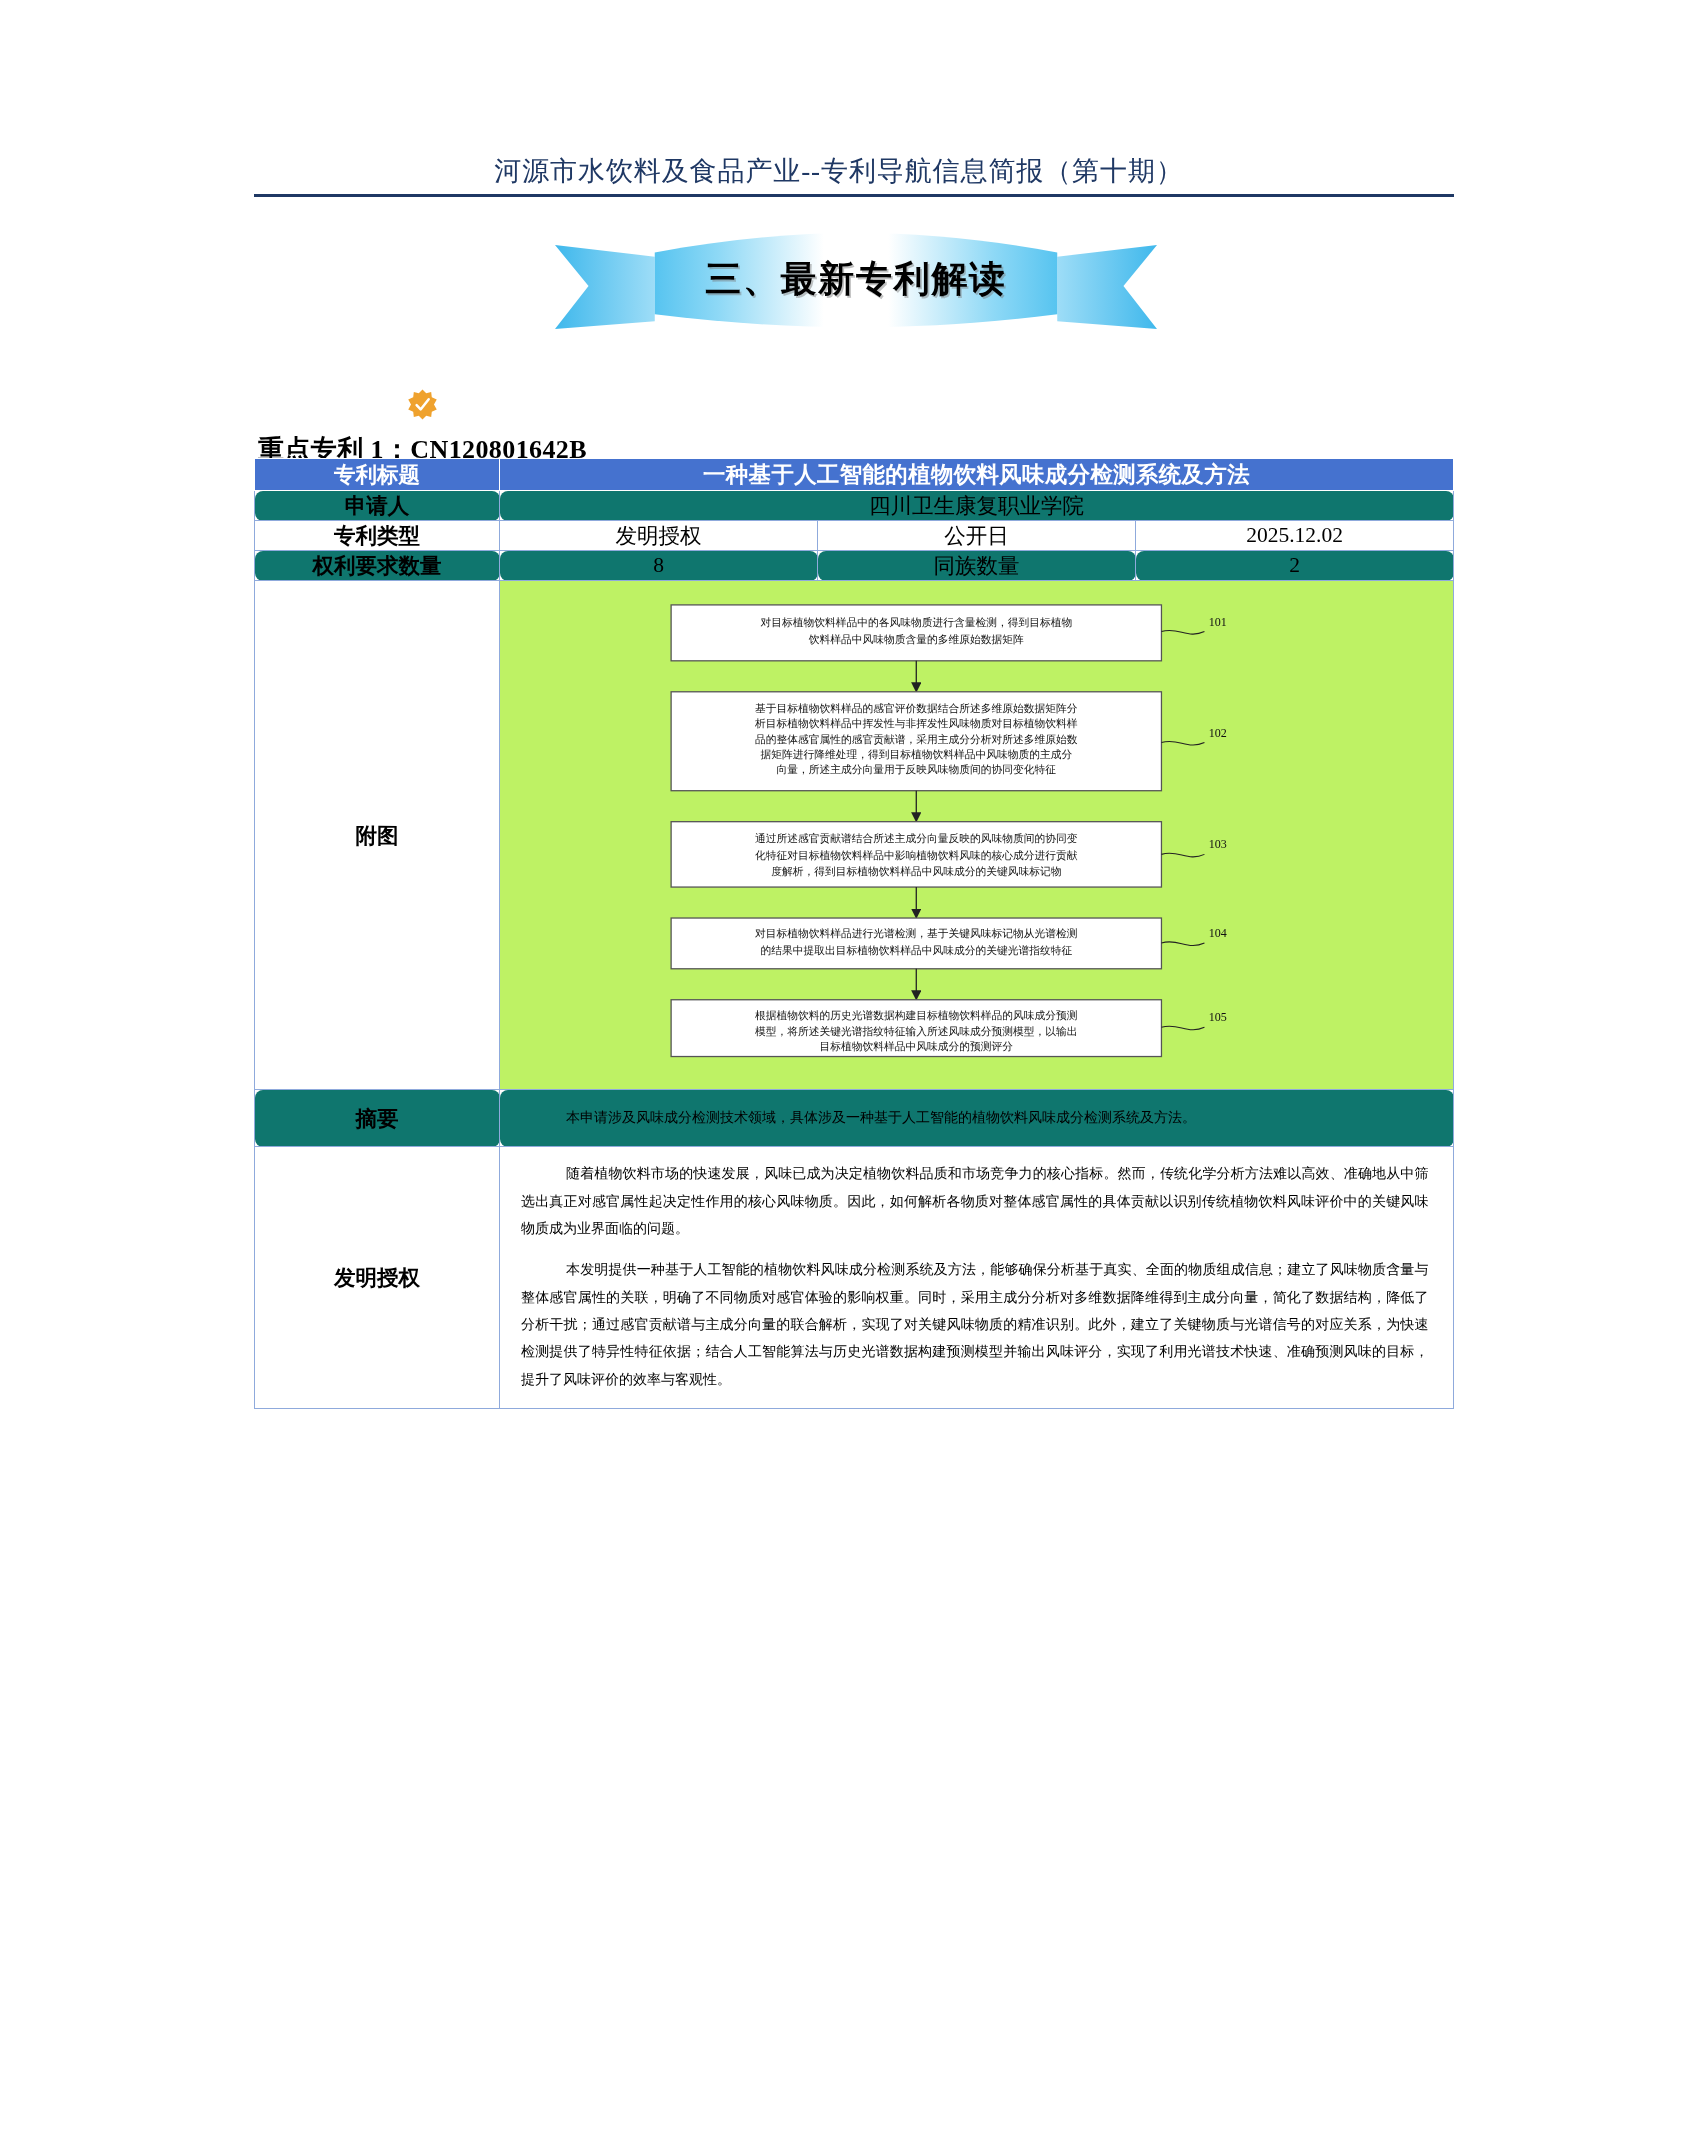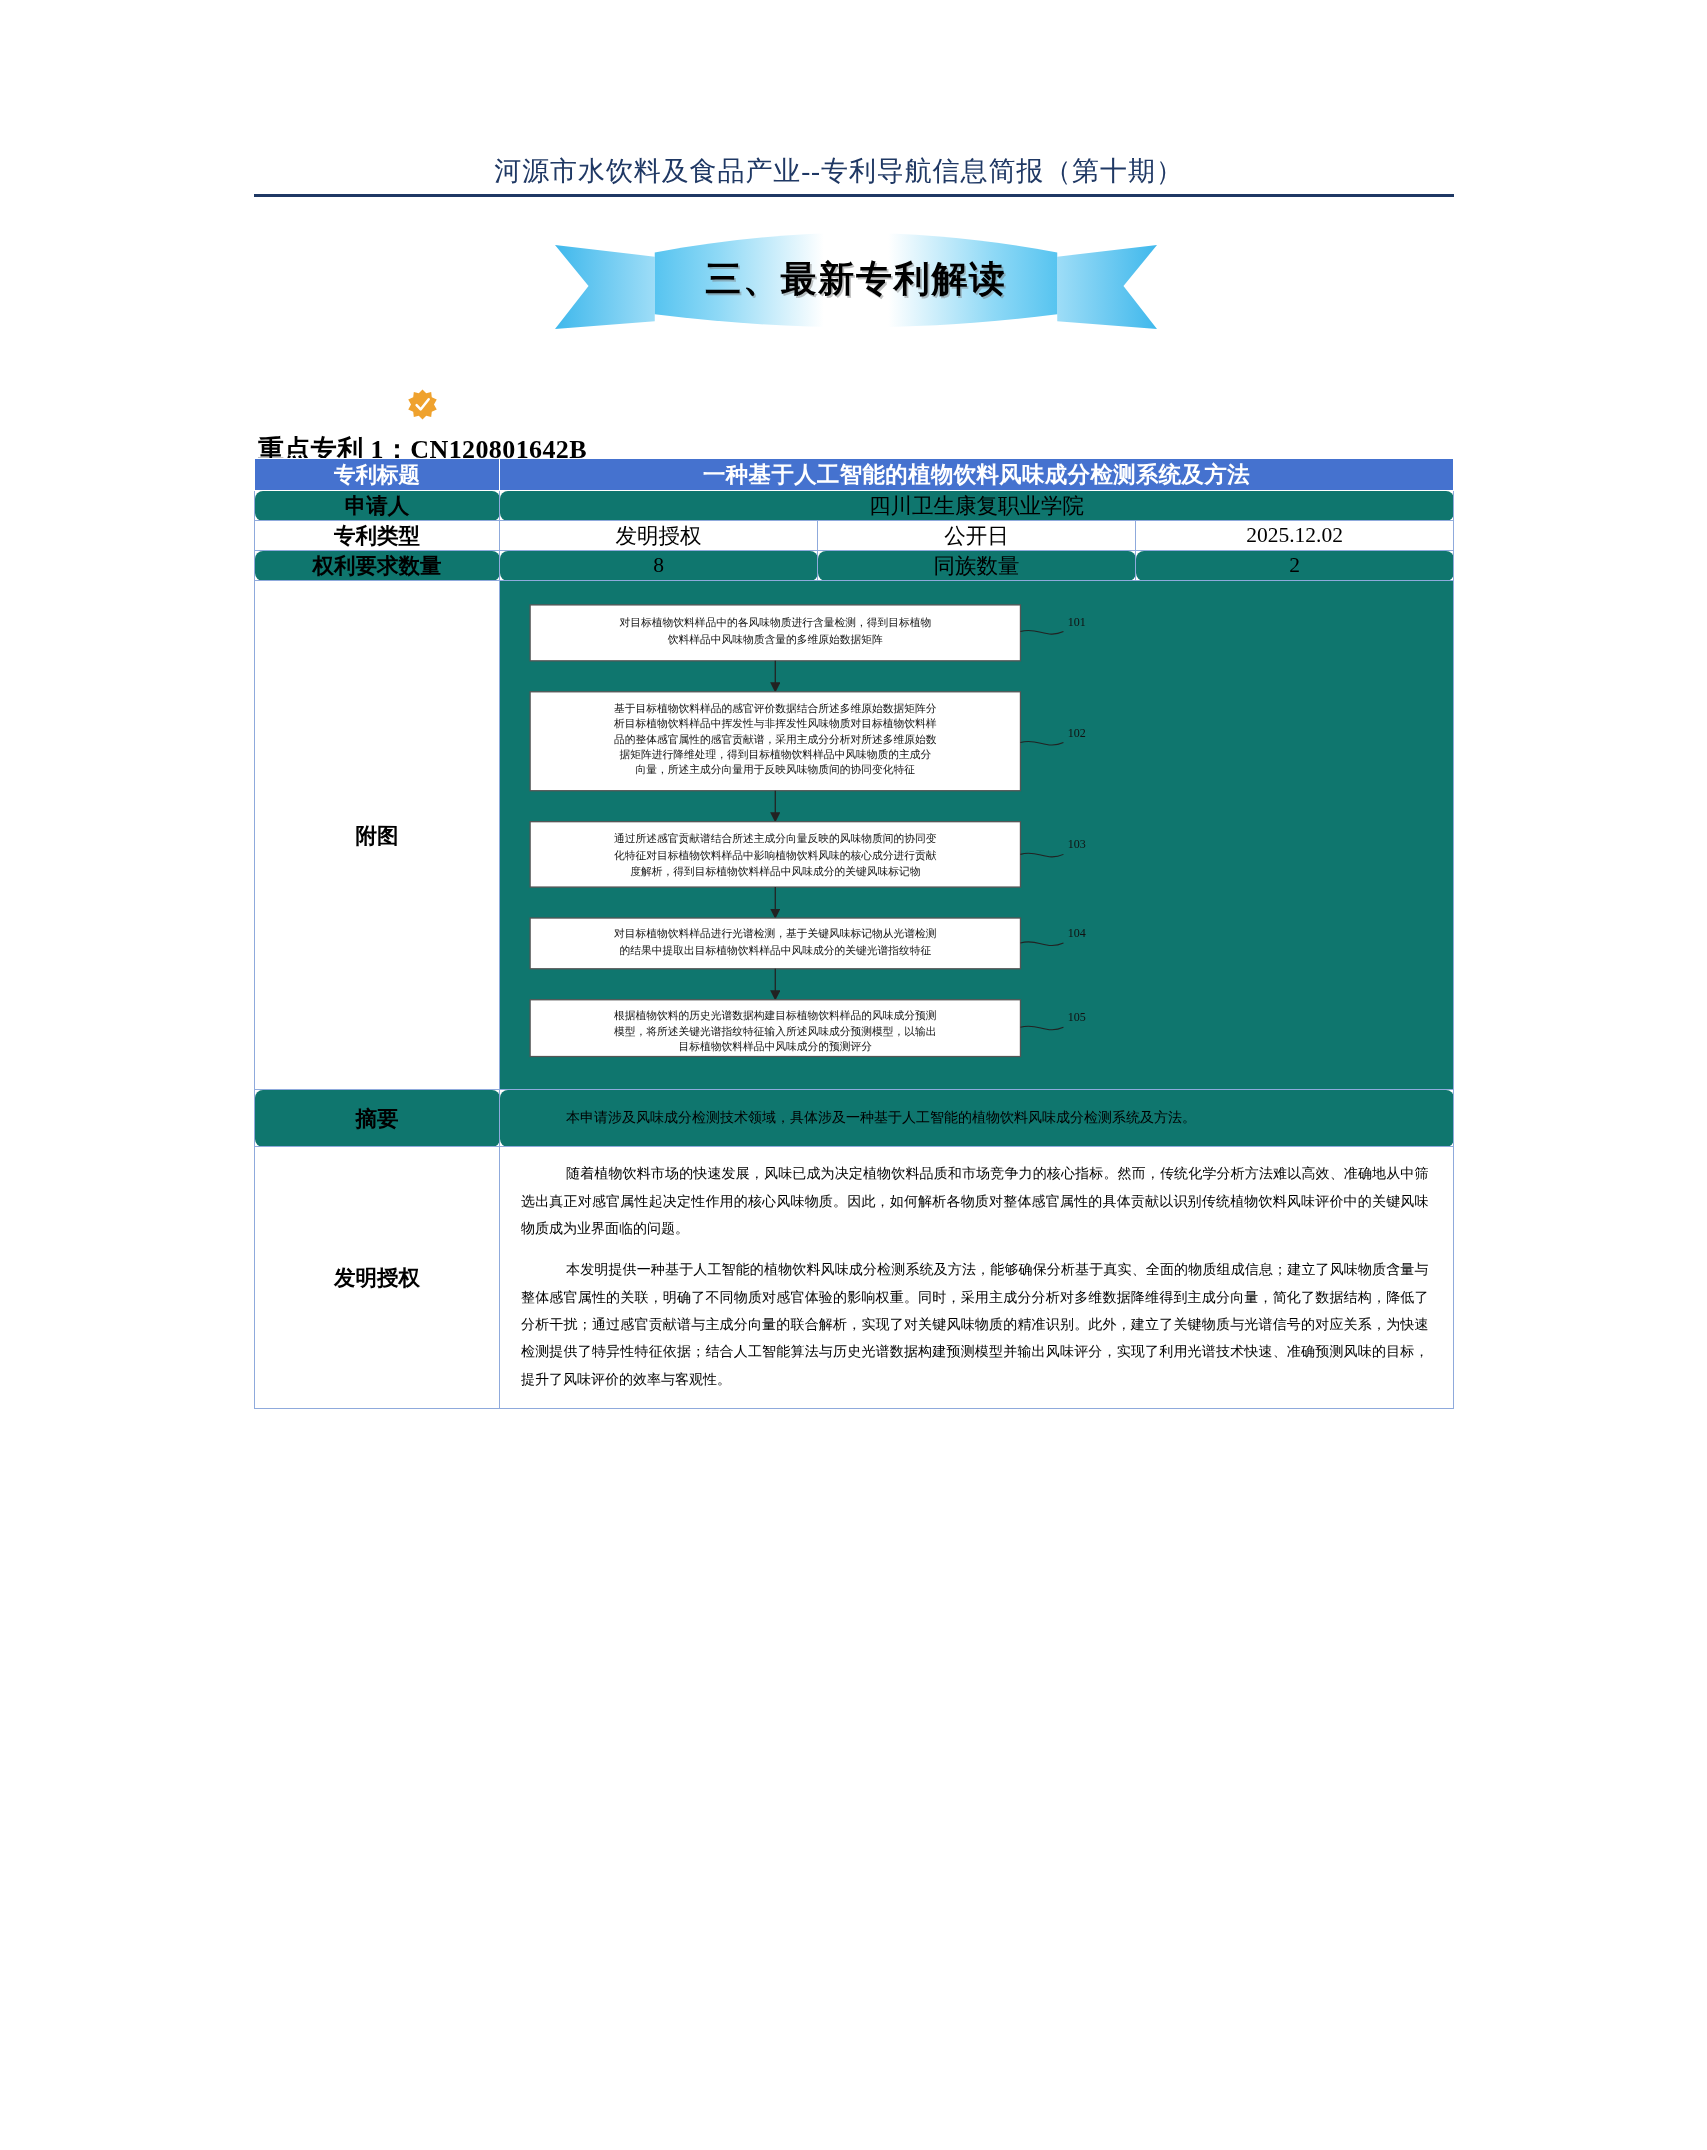--- a/index.html
+++ b/index.html
@@ -90,22 +90,22 @@
     text-justify:inter-ideograph;
     font-family:Liberation Mono, monospace;
     padding:11.2px 21.5px 11.2px 18px;
     text-indent:45px;
     margin:3px;
   }
   .para + .para{padding-top:0;}
 
   
   .figbox{
-    background:#0f766e;padding:11.2px 0 11.2px 0;
-    display:flex;
+    background:#bef264;padding:11.2px 0 11.2px 0;
+    display:flex;justify-content:center;
   }
   .fig{width:671px;}
   .fig svg{display:block;width:100%;height:auto;}
 </style>
 </head>
 <body>
 
 <div class="page">
 
   <div class="header-wrap">

